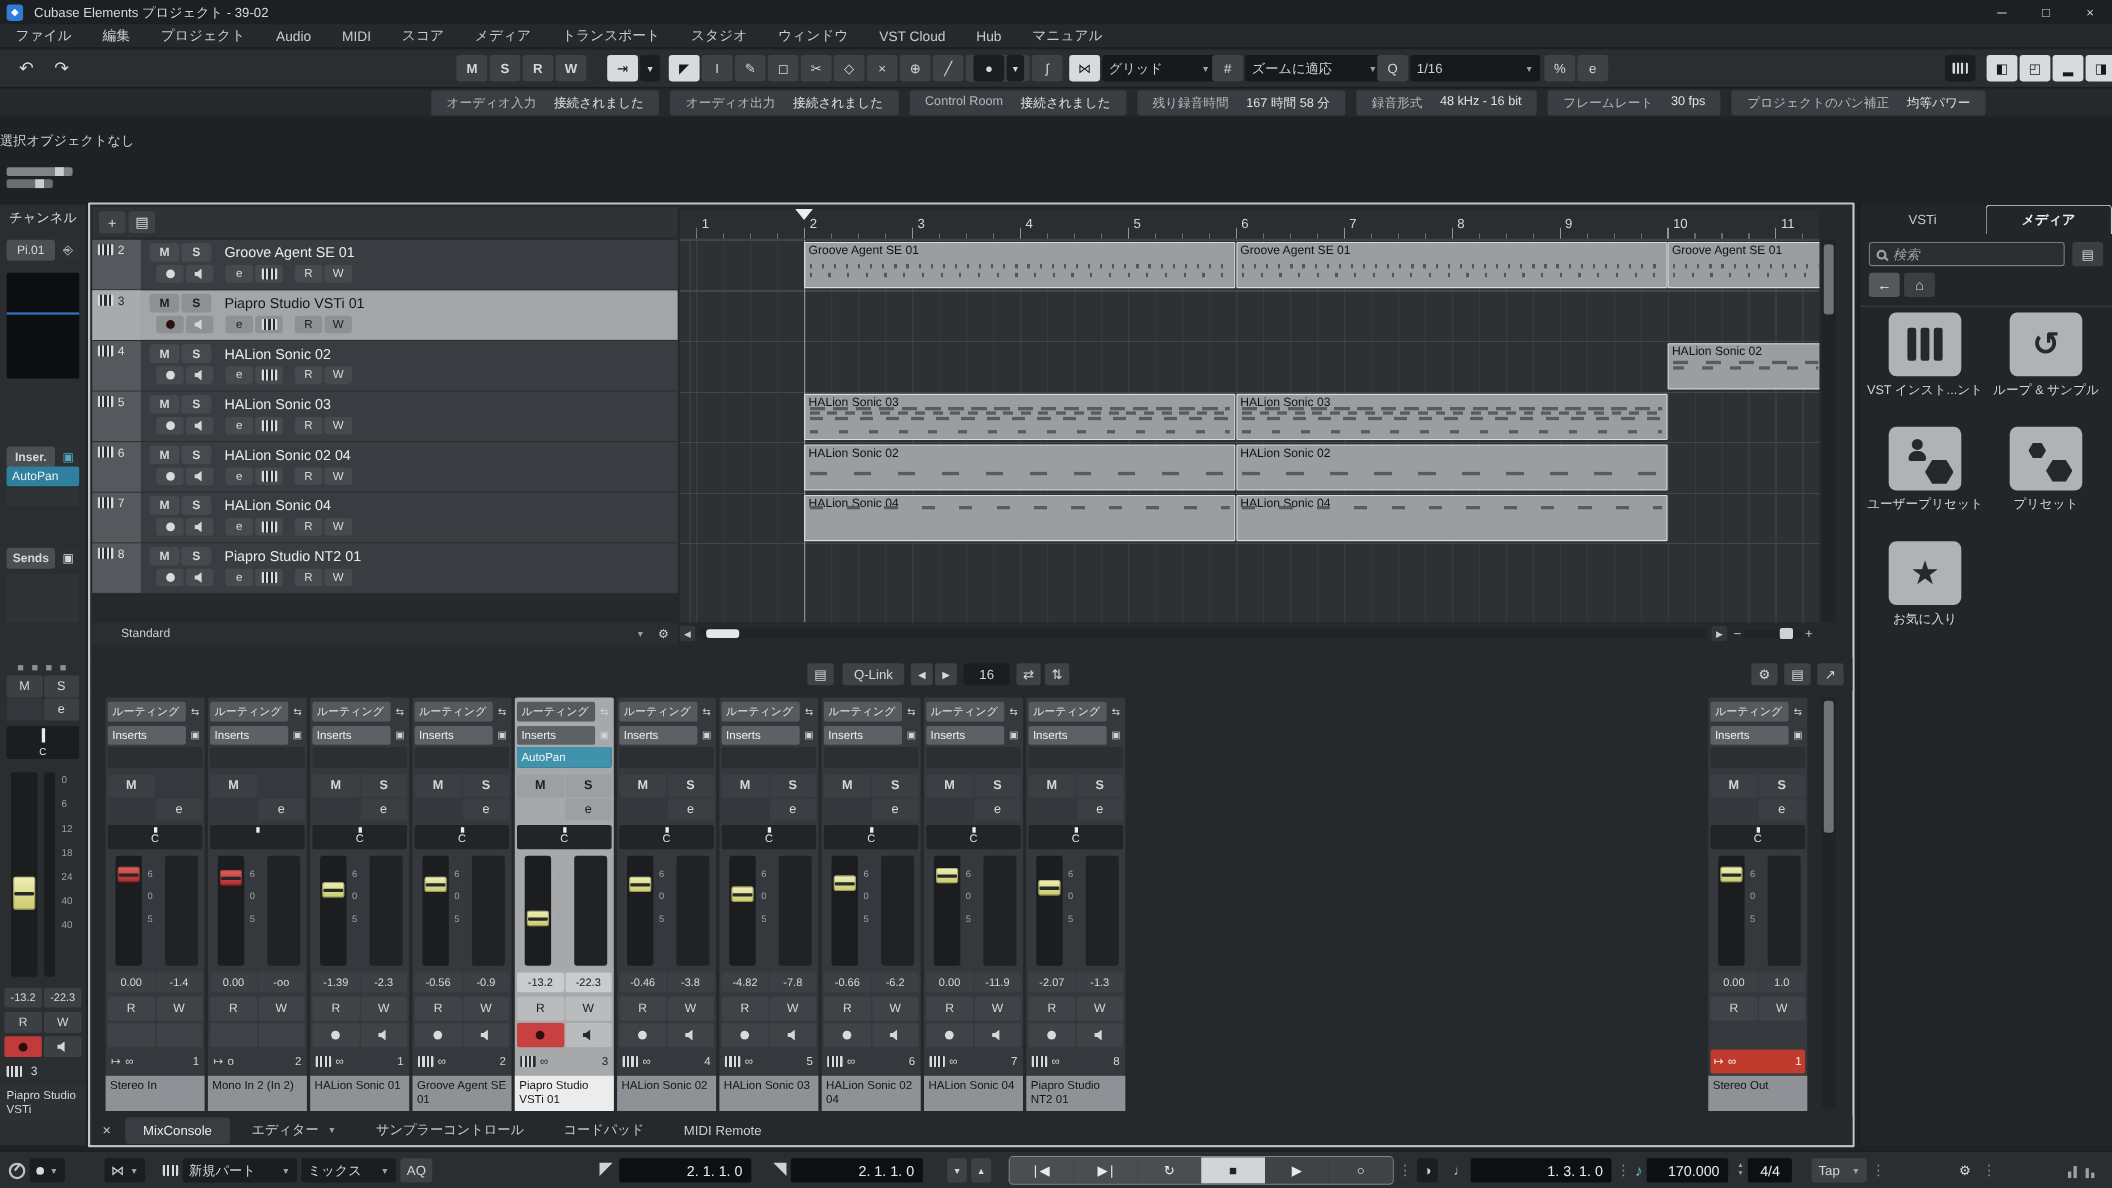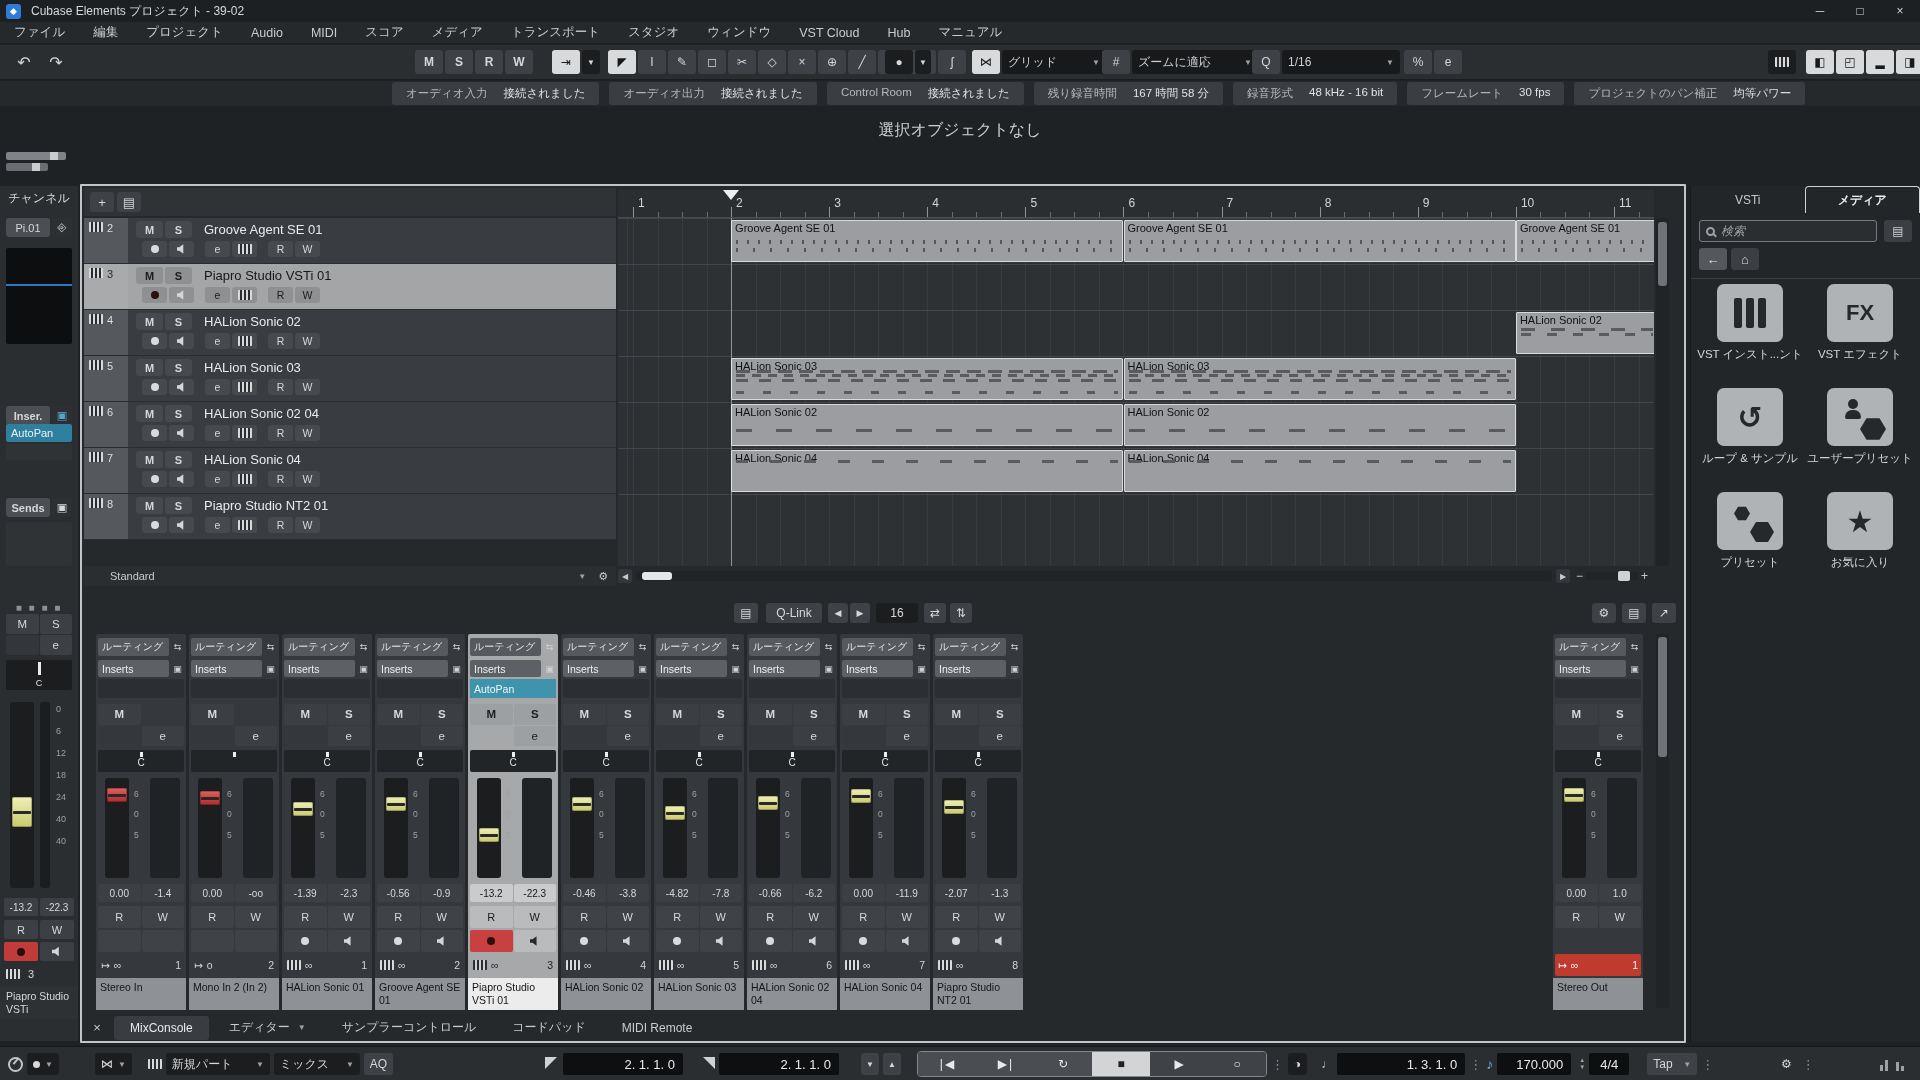--- a/index.html
+++ b/index.html
@@ -30,21 +30,21 @@
   .tb-sel .cap-dd{margin-left:auto;font-size:8px;color:#9da1a5;padding-left:10px}
   .undo-redo{left:12px;gap:8px}
   .undo-redo .chip{background:transparent;font-size:16px;width:24px}
 
   
   .statusbar{position:absolute;left:0;top:81px;width:1920px;height:25px;background:#26292c;display:flex;align-items:center}
   .pill{background:#3a3e42;border-radius:3px;padding:4px 14px;margin-right:10px;font-size:11.5px;display:flex}
   .pill .pl{color:#b4b8bc}
   .pill .pv{color:#dfe2e4;margin-left:16px}
 
-  .infoline{position:absolute;left:0;top:120px;width:1920px;text-align:center;font-size:16px;color:#ccd0d3}
+  .infoline{position:absolute;left:0;top:120px;width:1920px;text-align:left;font-size:12px;color:#ccd0d3}
 
   .handle{position:absolute;left:6px;top:152px;width:60px;height:26px}
   .handle .hb{height:8px;border-radius:2px;background:#808488;margin-bottom:3px;position:relative}
   .handle .hb.b2{width:42px;background:#6a6e72}
   .handle .hb::after{content:"";position:absolute;right:8px;top:0;width:8px;height:100%;background:#caccce}
 
   
   .frame{position:absolute;left:80px;top:184px;width:1606px;height:859px;border:2px solid #c2c5c8;background:#26292c;border-radius:1px}
 
   
@@ -1474,26 +1474,20 @@
               <i></i>
               <i></i>
               <i></i>
             </span>
           </span>
         </div>
         <div class="tile-label">VST インスト...ント</div>
       </div>
       <div class="tile-cell">
         <div class="tile">
-          <span class="tg tg-fx">FX</span>
-        </div>
-        <div class="tile-label">VST エフェクト</div>
-      </div>
-      <div class="tile-cell">
-        <div class="tile">
           <span class="tg tg-loop">↺</span>
         </div>
         <div class="tile-label">ループ &amp; サンプル</div>
       </div>
       <div class="tile-cell">
         <div class="tile">
           <span class="tg"><span class="tg-user"><span class="hex h1"></span><span class="p1"></span><span class="p2"></span></span></span>
         </div>
         <div class="tile-label">ユーザープリセット</div>
       </div>

